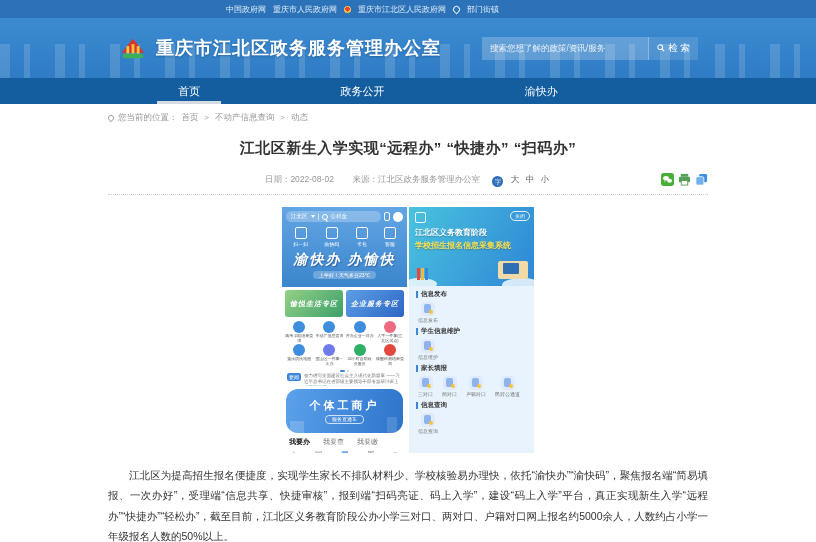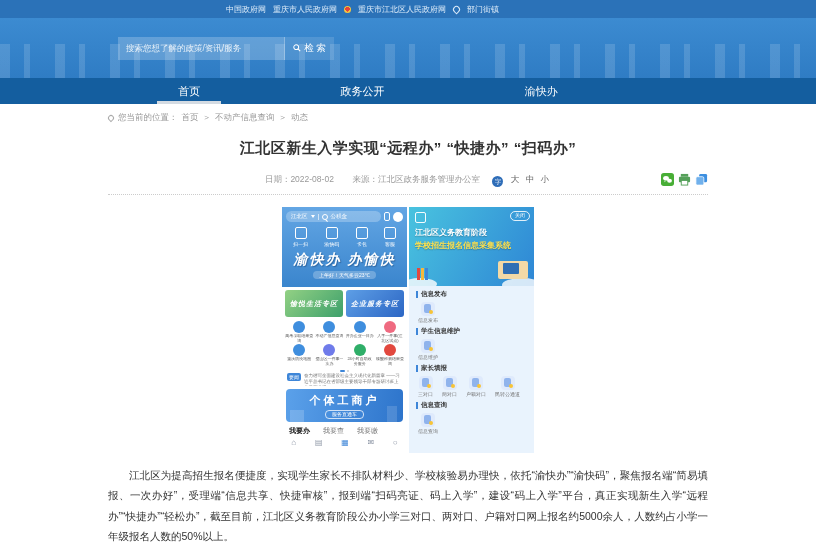--- a/index.html
+++ b/index.html
@@ -72,38 +72,38 @@
   .svc{display:flex;flex-direction:column;align-items:center;font-size:4px;color:#555;text-align:center;line-height:1.15;cursor:pointer;}
   .svc i{width:12px;height:12px;border-radius:50%;margin-bottom:1px;}
   .svc span{height:9px;overflow:hidden;width:28px;}
   .s1,.s2,.s3,.s5{background:#3f8ede}.s4{background:#ef6a80}.s6{background:#6f7bea}.s7{background:#2fae68}.s8{background:#e2483e}
   .pl-dots{text-align:center;height:4px;line-height:2px;flex:none;}
   .pl-dots b{display:inline-block;width:5px;height:2px;border-radius:1px;background:#3e86d8;}
   .pl-dots i{display:inline-block;width:2px;height:2px;border-radius:50%;background:#ccc;margin-left:2px;}
   .pl-news{display:flex;gap:3px;padding:3px 5px 2px;align-items:flex-start;flex:none;}
   .news-tag{background:#3e86d8;color:#fff;font-size:5px;padding:1px 2px;border-radius:2px;flex:none;}
   .news-text{font-size:4.5px;color:#777;line-height:1.35;height:13px;overflow:hidden;}
-  .pl-banner{margin:1px 4px;height:33px;border-radius:4px;background:linear-gradient(100deg,#5ba1ea,#2d74cb);color:#fff;
+  .pl-banner{margin:1px 4px;height:44px;border-radius:12px;background:linear-gradient(100deg,#5ba1ea,#2d74cb);color:#fff;
      display:flex;flex-direction:column;align-items:center;justify-content:center;gap:2px;flex:none;cursor:pointer;position:relative;overflow:hidden;}
   .pl-banner::before{content:"";position:absolute;left:4px;bottom:0;width:14px;height:12px;background:rgba(255,255,255,.18);}
   .pl-banner::after{content:"";position:absolute;right:6px;bottom:0;width:10px;height:16px;background:rgba(255,255,255,.14);}
   .banner-t{font-size:11px;font-weight:bold;letter-spacing:3px;}
   .banner-s{font-size:5px;border:1px solid rgba(255,255,255,.75);padding:0 6px;border-radius:4px;line-height:7px;}
   .pl-tabs{display:flex;gap:13px;padding:3px 7px 0;font-size:7px;color:#777;flex:none;}
   .pl-tabs .on{color:#111;font-weight:bold;}
   .pl-nav{display:flex;justify-content:space-around;color:#8a93a3;font-size:8px;padding-top:2px;flex:none;}
   .g::before{display:inline-block;}
   .g-home::before{content:"⌂";}
   .g-svc::before{content:"▤";}
   .g-code::before{content:"▦";color:#3e86d8;}
   .g-msg::before{content:"✉";}
   .g-me::before{content:"○";}
   
   .pr{background:#e9f3fd;display:flex;flex-direction:column;}
-  .pr-banner{height:74px;background:linear-gradient(120deg,#49c3df,#2e86d5);position:relative;color:#fff;padding:5px 6px 0;overflow:hidden;flex:none;font-family:Liberation Serif, serif;}
+  .pr-banner{height:74px;background:linear-gradient(120deg,#49c3df,#2e86d5);position:relative;color:#fff;padding:5px 6px 0;overflow:hidden;flex:none;}
   .pr-appicon{width:9px;height:9px;border:1px solid rgba(255,255,255,.95);border-radius:2px;margin-bottom:4px;}
   .pr-close{position:absolute;top:4px;right:4px;font-size:5px;border:1px solid rgba(255,255,255,.85);border-radius:6px;padding:0 4px;line-height:8px;cursor:pointer;z-index:3;}
   .pr-t1{font-size:8px;font-weight:bold;text-shadow:0 1px 1px rgba(0,0,0,.25);position:relative;z-index:2;}
   .pr-t2{font-size:8px;font-weight:bold;color:#ffe14d;margin-top:2px;text-shadow:0 1px 1px rgba(0,0,0,.25);position:relative;z-index:2;}
   .cloud{position:absolute;background:rgba(255,255,255,.8);border-radius:50%;}
   .cl-a{width:34px;height:12px;left:-6px;bottom:-4px;}
   .cl-b{width:40px;height:14px;right:-8px;bottom:-6px;}
   .laptop{position:absolute;right:6px;bottom:7px;width:30px;height:18px;background:#f3d9a6;border-radius:2px;z-index:1;}
   .laptop::after{content:"";position:absolute;left:5px;top:2px;width:16px;height:11px;background:#2f6fb4;border-radius:1px;}
   .books{position:absolute;left:8px;bottom:6px;width:3px;height:12px;background:#e2483e;box-shadow:4px 0 0 #f6b83c,8px 0 0 #3e86d8;z-index:1;}
@@ -131,20 +131,30 @@
       <span class="emblem"></span>
       <span class="tlink">重庆市江北区人民政府网</span>
       <span class="pin"></span>
       <span class="tlink">部门街镇</span>
     </div>
   </div>
 </div>
 
 <div class="masthead">
   <div class="mast-inner">
+    <div class="brand">
+      <svg viewBox="0 0 32 32">
+        <path d="M4 21 L16 6 L28 21 Z" fill="#d8342a"></path>
+        <rect x="9" y="14" width="3" height="8" fill="#f6c63e"></rect>
+        <rect x="14.5" y="12" width="3" height="10" fill="#f6c63e"></rect>
+        <rect x="20" y="14" width="3" height="8" fill="#f6c63e"></rect>
+        <rect x="5" y="22" width="22" height="5" rx="2.5" fill="#3fae5a"></rect>
+      </svg>
+      <span class="site-title">重庆市江北区政务服务管理办公室</span>
+    </div>
     <div class="search">
       <input type="text" placeholder="搜索您想了解的政策/资讯/服务" style="">
       <button>
         <svg width="8" height="8" viewBox="0 0 10 10">
           <circle cx="4" cy="4" r="3" fill="none" stroke="#fff" stroke-width="1.3"></circle>
           <line x1="6.5" y1="6.5" x2="9" y2="9" stroke="#fff" stroke-width="1.3"></line>
         </svg>
         <span>检 索</span>
       </button>
     </div>

